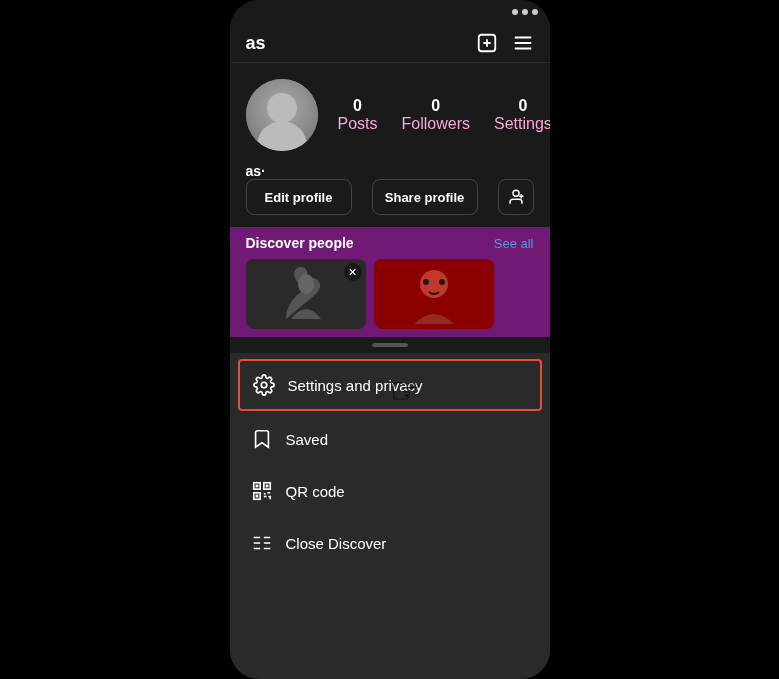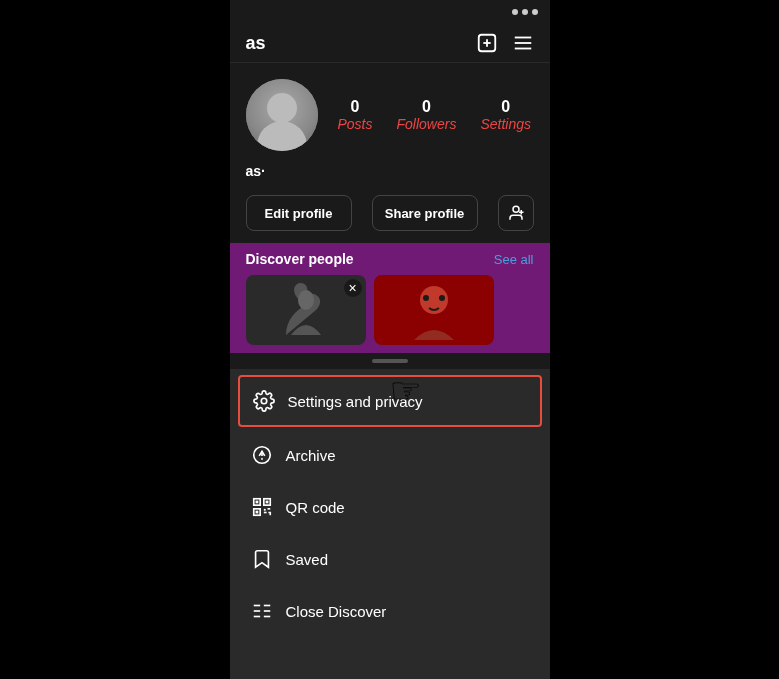--- a/index.html
+++ b/index.html
@@ -13,20 +13,21 @@
       font-family: -apple-system, BlinkMacSystemFont, 'Segoe UI', sans-serif;
     }
     .phone-frame {
       width: 320px;
       height: 679px;
       background: #1a1a1a;
       overflow: hidden;
       position: relative;
       display: flex;
       flex-direction: column;
+      border-radius: 29px;
     }
     
     .status-bar {
       height: 24px;
       background: #1a1a1a;
       display: flex;
       justify-content: flex-end;
       align-items: center;
       padding: 0 12px;
       gap: 4px;
@@ -126,29 +127,28 @@
       display: flex;
       flex-direction: column;
       align-items: center;
     }
     .stat-number {
       color: #fff;
       font-size: 16px;
       font-weight: 700;
     }
     .stat-label {
-      color: #ef4444;
-      font-size: 14px;
-      font-style: italic;
+      color: #f9a8d4;
+      font-size: 16px;
     }
     .profile-name {
       color: #fff;
       font-size: 14px;
       font-weight: 600;
-      margin-bottom: 16px;
+      margin-bottom: 0;
     }
     .profile-actions {
       display: flex;
       gap: 20px;
       margin-bottom: 12px;
     }
     .btn-outline {
       flex: 1;
       padding: 7px 10px;
       border: 1px solid #444;
@@ -417,30 +417,28 @@
       <div class="menu-icon">
         <svg width="22" height="22" viewBox="0 0 24 24" fill="none" stroke="white" stroke-width="1.8">
           <circle cx="12" cy="12" r="3"></circle>
           <path d="M19.4 15a1.65 1.65 0 0 0 .33 1.82l.06.06a2 2 0 0 1-2.83 2.83l-.06-.06a1.65 1.65 0 0 0-1.82-.33 1.65 1.65 0 0 0-1 1.51V21a2 2 0 0 1-4 0v-.09A1.65 1.65 0 0 0 9 19.4a1.65 1.65 0 0 0-1.82.33l-.06.06a2 2 0 0 1-2.83-2.83l.06-.06A1.65 1.65 0 0 0 4.68 15a1.65 1.65 0 0 0-1.51-1H3a2 2 0 0 1 0-4h.09A1.65 1.65 0 0 0 4.6 9a1.65 1.65 0 0 0-.33-1.82l-.06-.06a2 2 0 0 1 2.83-2.83l.06.06A1.65 1.65 0 0 0 9 4.68a1.65 1.65 0 0 0 1-1.51V3a2 2 0 0 1 4 0v.09a1.65 1.65 0 0 0 1 1.51 1.65 1.65 0 0 0 1.82-.33l.06-.06a2 2 0 0 1 2.83 2.83l-.06.06A1.65 1.65 0 0 0 19.4 9a1.65 1.65 0 0 0 1.51 1H21a2 2 0 0 1 0 4h-.09a1.65 1.65 0 0 0-1.51 1z"></path>
         </svg>
       </div>
       <span class="menu-label">Settings and privacy</span>
     </div>
 
 
+
     <div class="menu-item">
       <div class="menu-icon">
         <svg width="22" height="22" viewBox="0 0 24 24" fill="none" stroke="white" stroke-width="1.8">
-          <circle cx="12" cy="12" r="9"></circle>
-          <path d="M12 8 L12 13"></path>
-          <path d="M9 13 L12 8 L15 13"></path>
-          <path d="M12 16 L12 16.5" stroke-linecap="round"></path>
-        </svg>
-      </div>
-      <span class="menu-label">Archive</span>
+          <path d="M19 21l-7-5-7 5V5a2 2 0 0 1 2-2h10a2 2 0 0 1 2 2z"></path>
+        </svg>
+      </div>
+      <span class="menu-label">Saved</span>
     </div>
 
     <div class="menu-item">
       <div class="menu-icon">
         <svg width="22" height="22" viewBox="0 0 24 24" fill="none" stroke="white" stroke-width="1.8">
           <rect x="3" y="3" width="7" height="7"></rect>
           <rect x="14" y="3" width="7" height="7"></rect>
           <rect x="3" y="14" width="7" height="7"></rect>
           <rect x="5" y="5" width="3" height="3" fill="white" stroke="none"></rect>
           <rect x="16" y="5" width="3" height="3" fill="white" stroke="none"></rect>
@@ -450,29 +448,20 @@
           <path d="M14 18h3"></path>
           <path d="M19 18h2v3"></path>
         </svg>
       </div>
       <span class="menu-label">QR code</span>
     </div>
 
     <div class="menu-item">
       <div class="menu-icon">
         <svg width="22" height="22" viewBox="0 0 24 24" fill="none" stroke="white" stroke-width="1.8">
-          <path d="M19 21l-7-5-7 5V5a2 2 0 0 1 2-2h10a2 2 0 0 1 2 2z"></path>
-        </svg>
-      </div>
-      <span class="menu-label">Saved</span>
-    </div>
-
-    <div class="menu-item">
-      <div class="menu-icon">
-        <svg width="22" height="22" viewBox="0 0 24 24" fill="none" stroke="white" stroke-width="1.8">
           <line x1="3" y1="6" x2="10" y2="6"></line>
           <line x1="3" y1="12" x2="10" y2="12"></line>
           <line x1="3" y1="18" x2="10" y2="18"></line>
           <line x1="14" y1="6" x2="21" y2="6"></line>
           <line x1="14" y1="12" x2="21" y2="12"></line>
           <line x1="14" y1="18" x2="21" y2="18"></line>
         </svg>
       </div>
       <span class="menu-label">Close Discover</span>
     </div>

